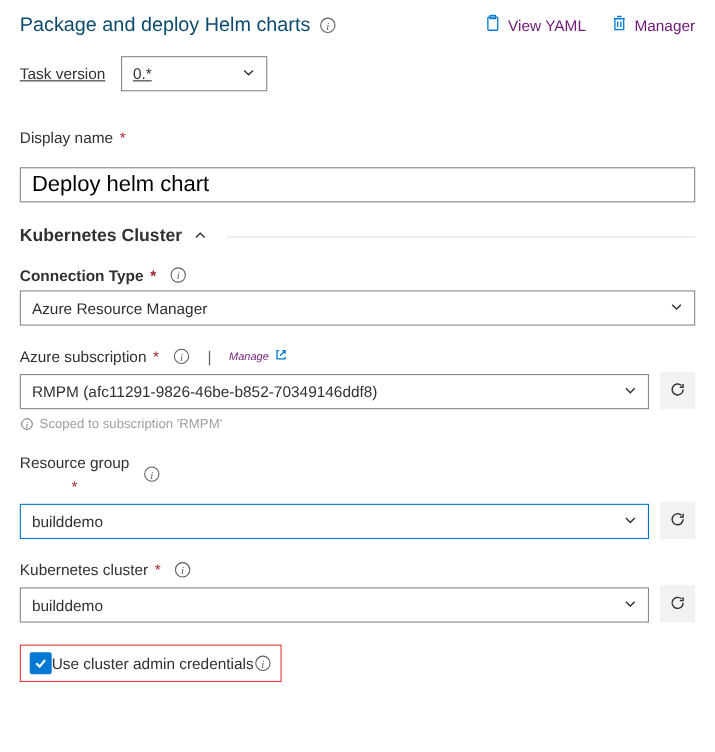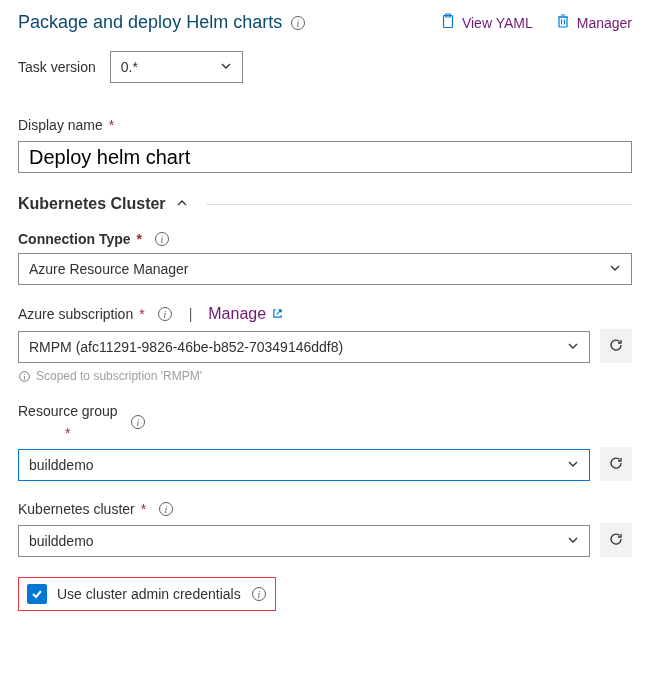--- a/index.html
+++ b/index.html
@@ -32,35 +32,36 @@
     .link-btn {
       display: flex;
       align-items: center;
       gap: 6px;
       color: #701a75;
       font-size: 14px;
       cursor: pointer;
       background: none;
       border: none;
     }
-    .link-btn.sm { font-size: 16px; }
+    .link-btn.sm { font-size: 10px; font-style: italic; }
     .link-sep { color: #605e5c; margin: 0 4px; }
     .field-row {
       display: flex;
       align-items: center;
       gap: 14px;
       margin-bottom: 14px;
+      text-decoration: underline;
     }
     .field-label {
       font-size: 14px;
       color: #323130;
       display: flex;
       align-items: center;
       gap: 6px;
-      margin-bottom: 8px;
+      margin-bottom: 19px;
     }
     .req { color: #a4262c; }
     .dropdown {
       border: 1px solid #8a8886;
       background: #fff;
       height: 32px;
       display: flex;
       align-items: center;
       padding: 0 10px;
       cursor: pointer;
@@ -106,21 +107,20 @@
       font-size: 12px;
       color: #a19f9d;
       display: flex;
       align-items: center;
       gap: 5px;
       margin-top: 6px;
     }
     .checkbox-row {
       display: flex;
       align-items: center;
-      gap: 10px;
       padding: 6px 8px;
       border: 1px solid #e8373e;
       width: fit-content;
       margin-top: 18px;
       text-align: right;
     }
     .checkbox {
       width: 20px; height: 20px;
       background: #0078d4;
       border-radius: 2px;

